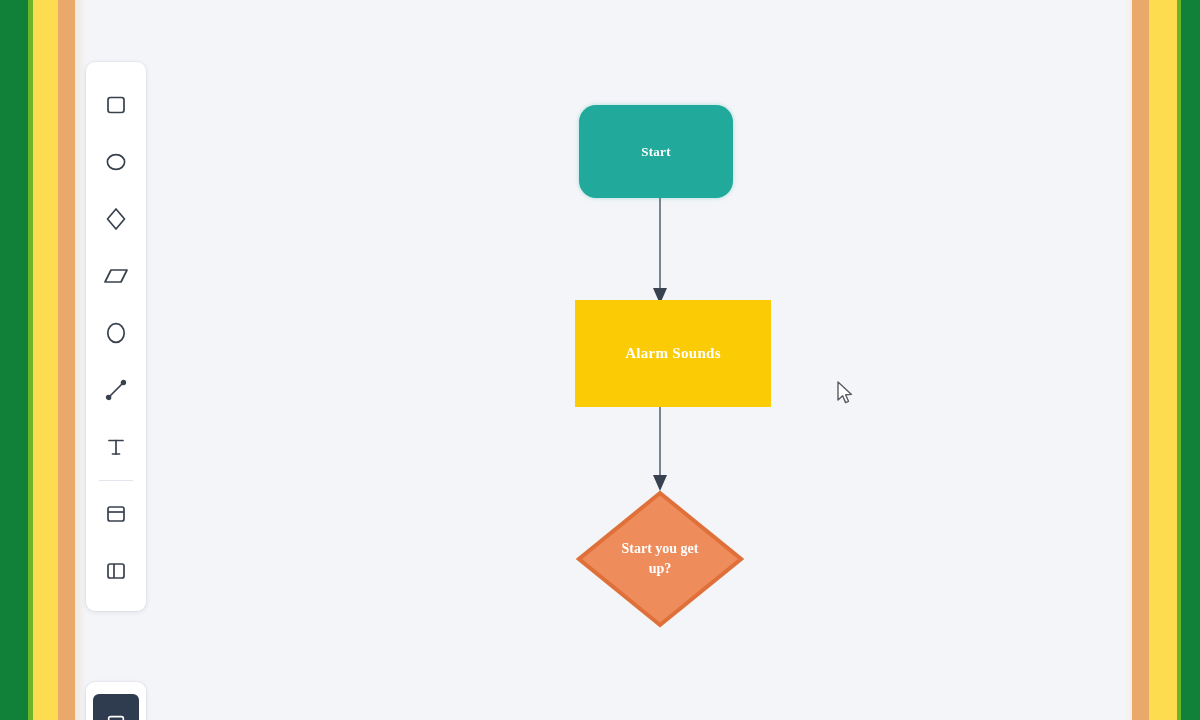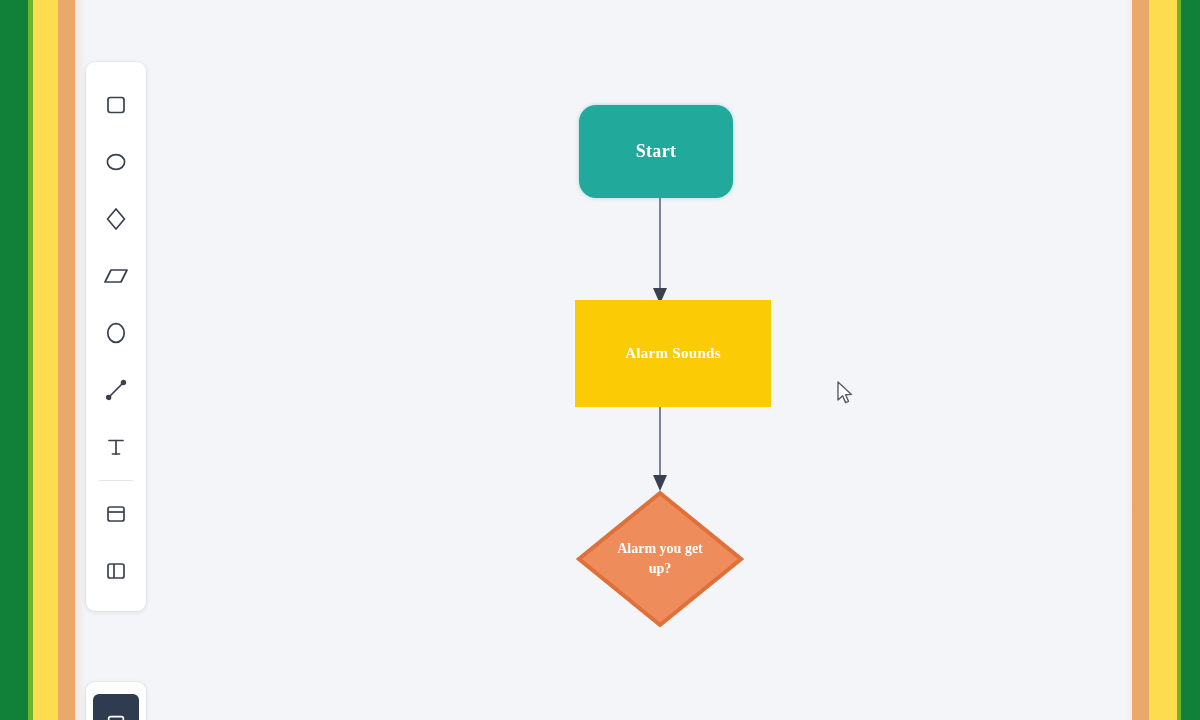--- a/index.html
+++ b/index.html
@@ -100,21 +100,21 @@
     user-select: none;
   }
 
   #node-start {
     left: 493px;
     top: 105px;
     width: 154px;
     height: 93px;
     background: #21aa9c;
     border-radius: 17px;
-    font-size: 18px;
+    font-size: 13px;
     letter-spacing: .3px;
     box-shadow: 0 0 4px rgba(33,170,156,.35);
   }
 
   #node-alarm {
     left: 489px;
     top: 300px;
     width: 196px;
     height: 107px;
     background: #fbcc06;
@@ -192,21 +192,21 @@
 
     <div class="node" id="node-alarm">
       <span>Alarm Sounds</span>
     </div>
 
     <div class="node" id="node-decision">
       <svg class="diamond-shape" viewBox="0 0 168 138" preserveAspectRatio="none">
         <polygon points="84,3 165,69 84,135 3,69" fill="#ef8c5c" stroke="#e0703a" stroke-width="4"></polygon>
       </svg>
       <div class="diamond-label">
-        <div>Alarm you get</div>
+        <div>Start you get</div>
         <div>up?</div>
       </div>
     </div>
 
   </div>
 
   <div class="toolbar" id="toolbar-shapes">
 
     <div class="tool">
       <span>

